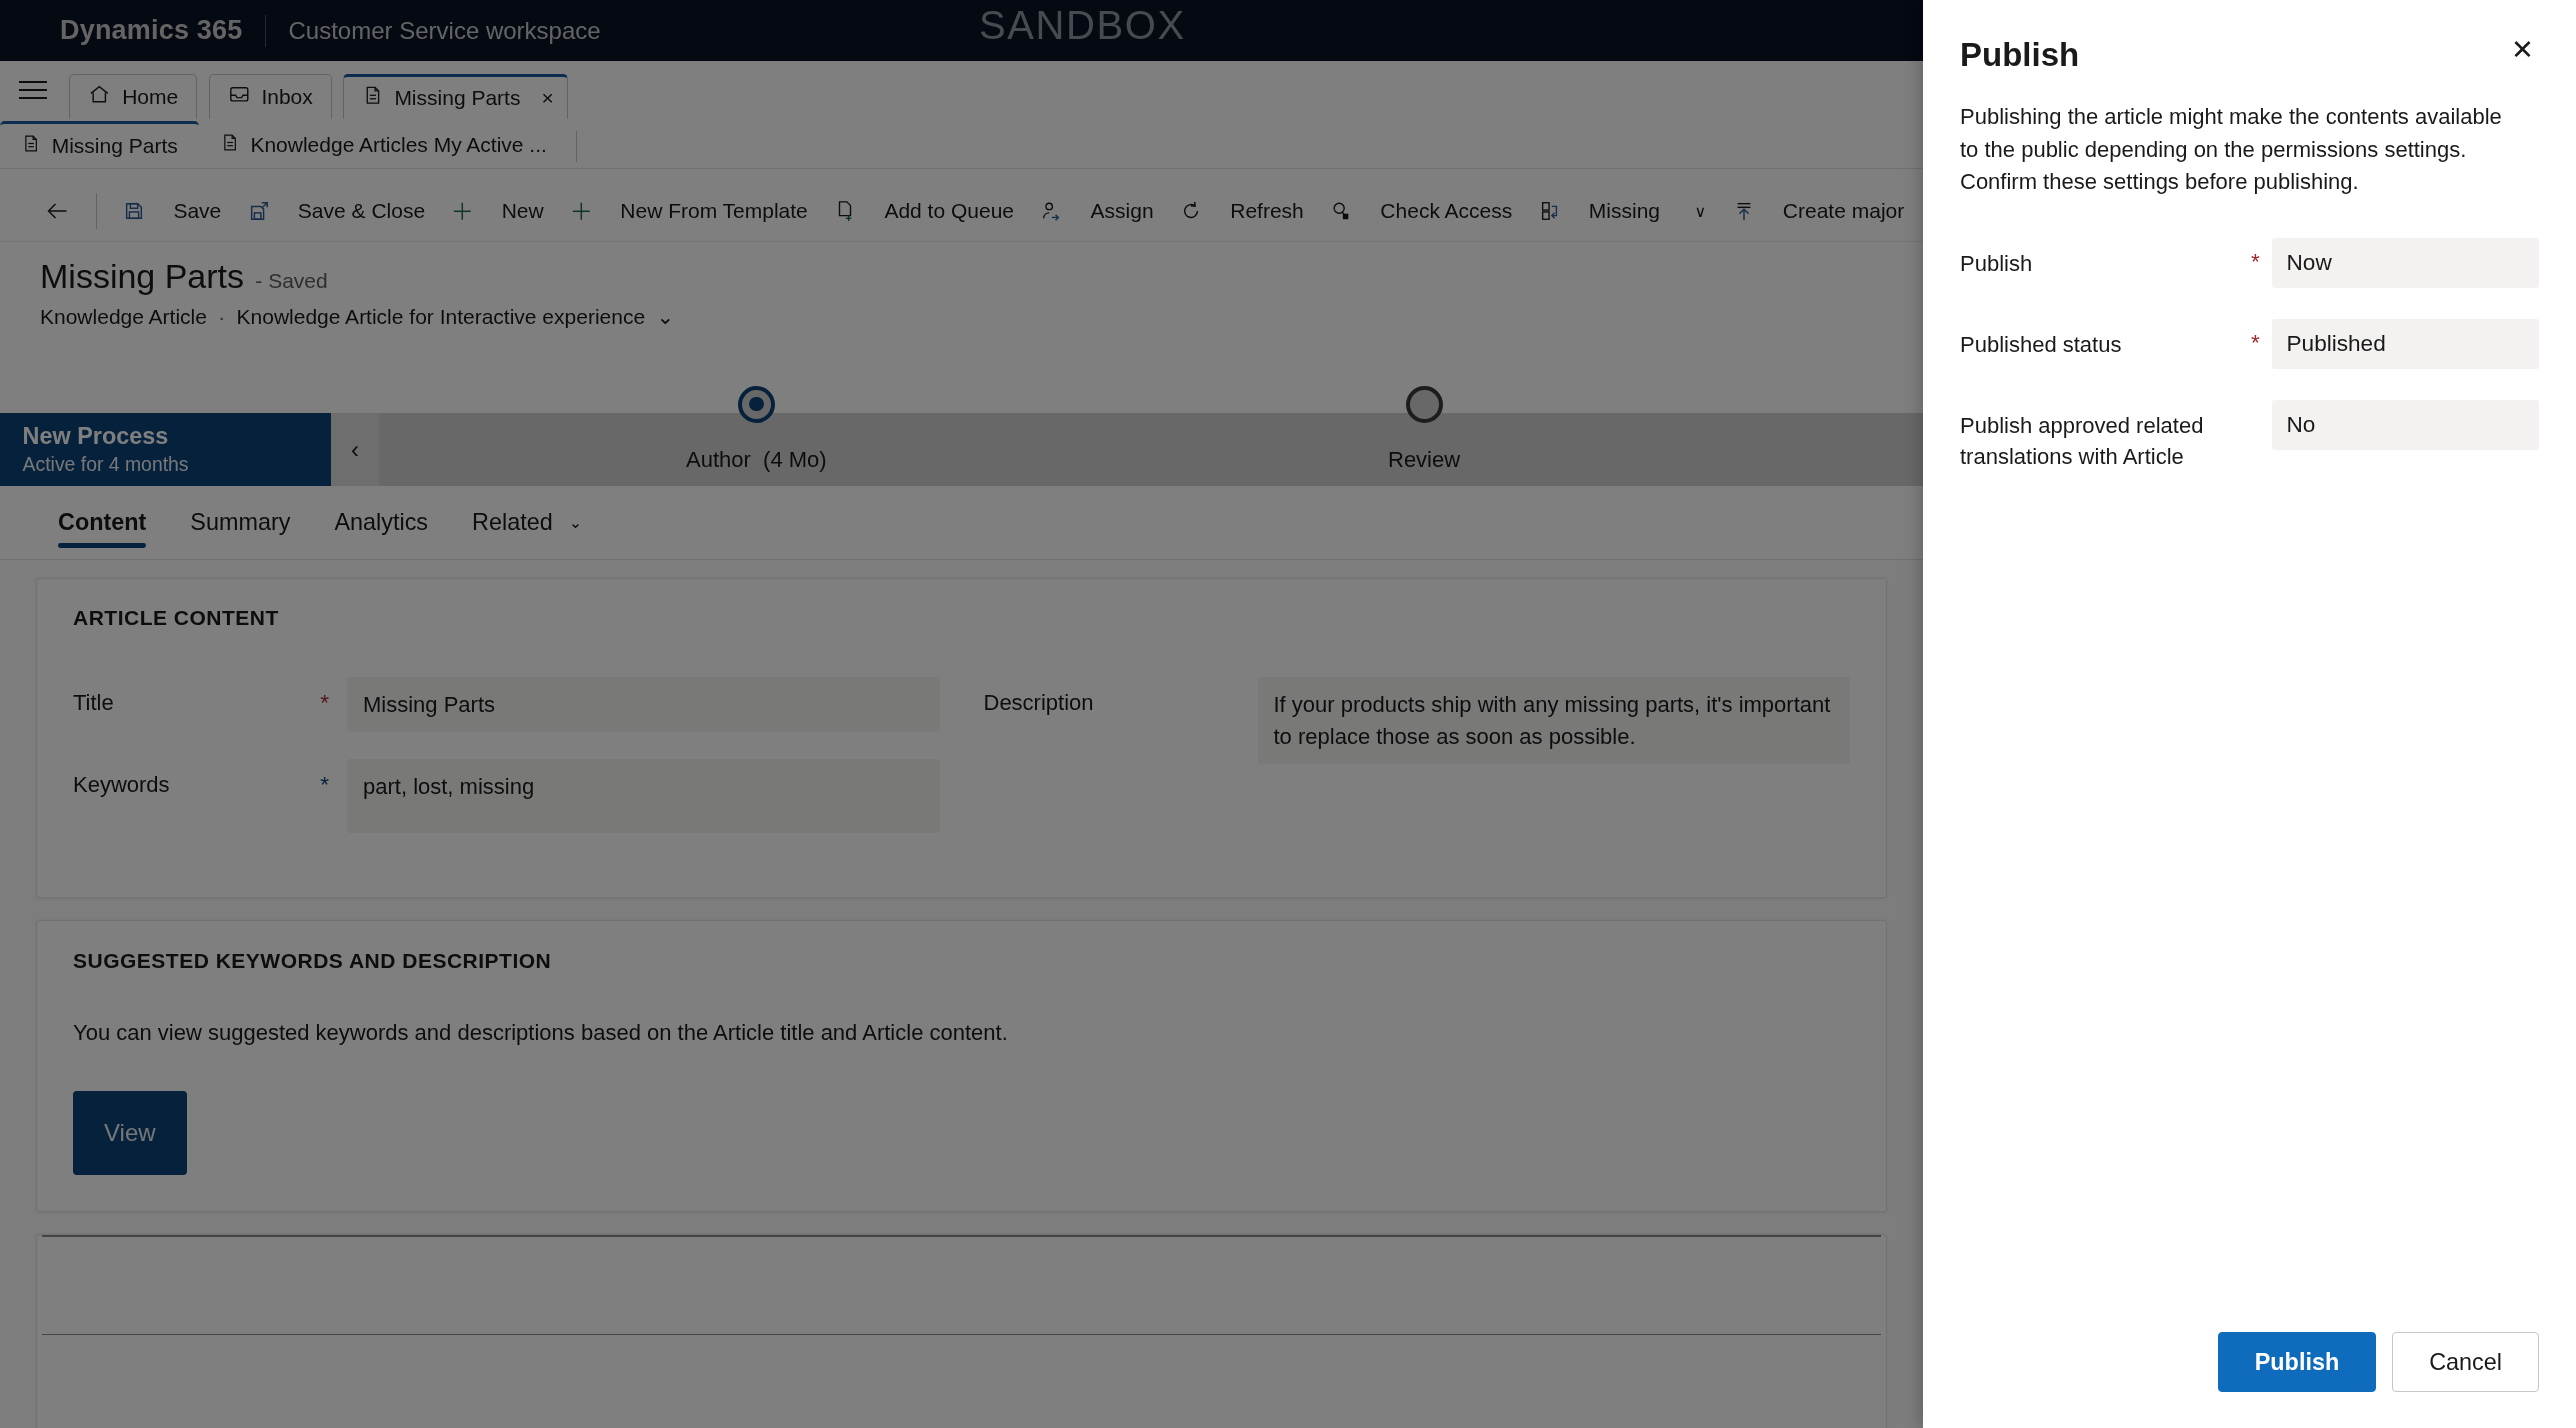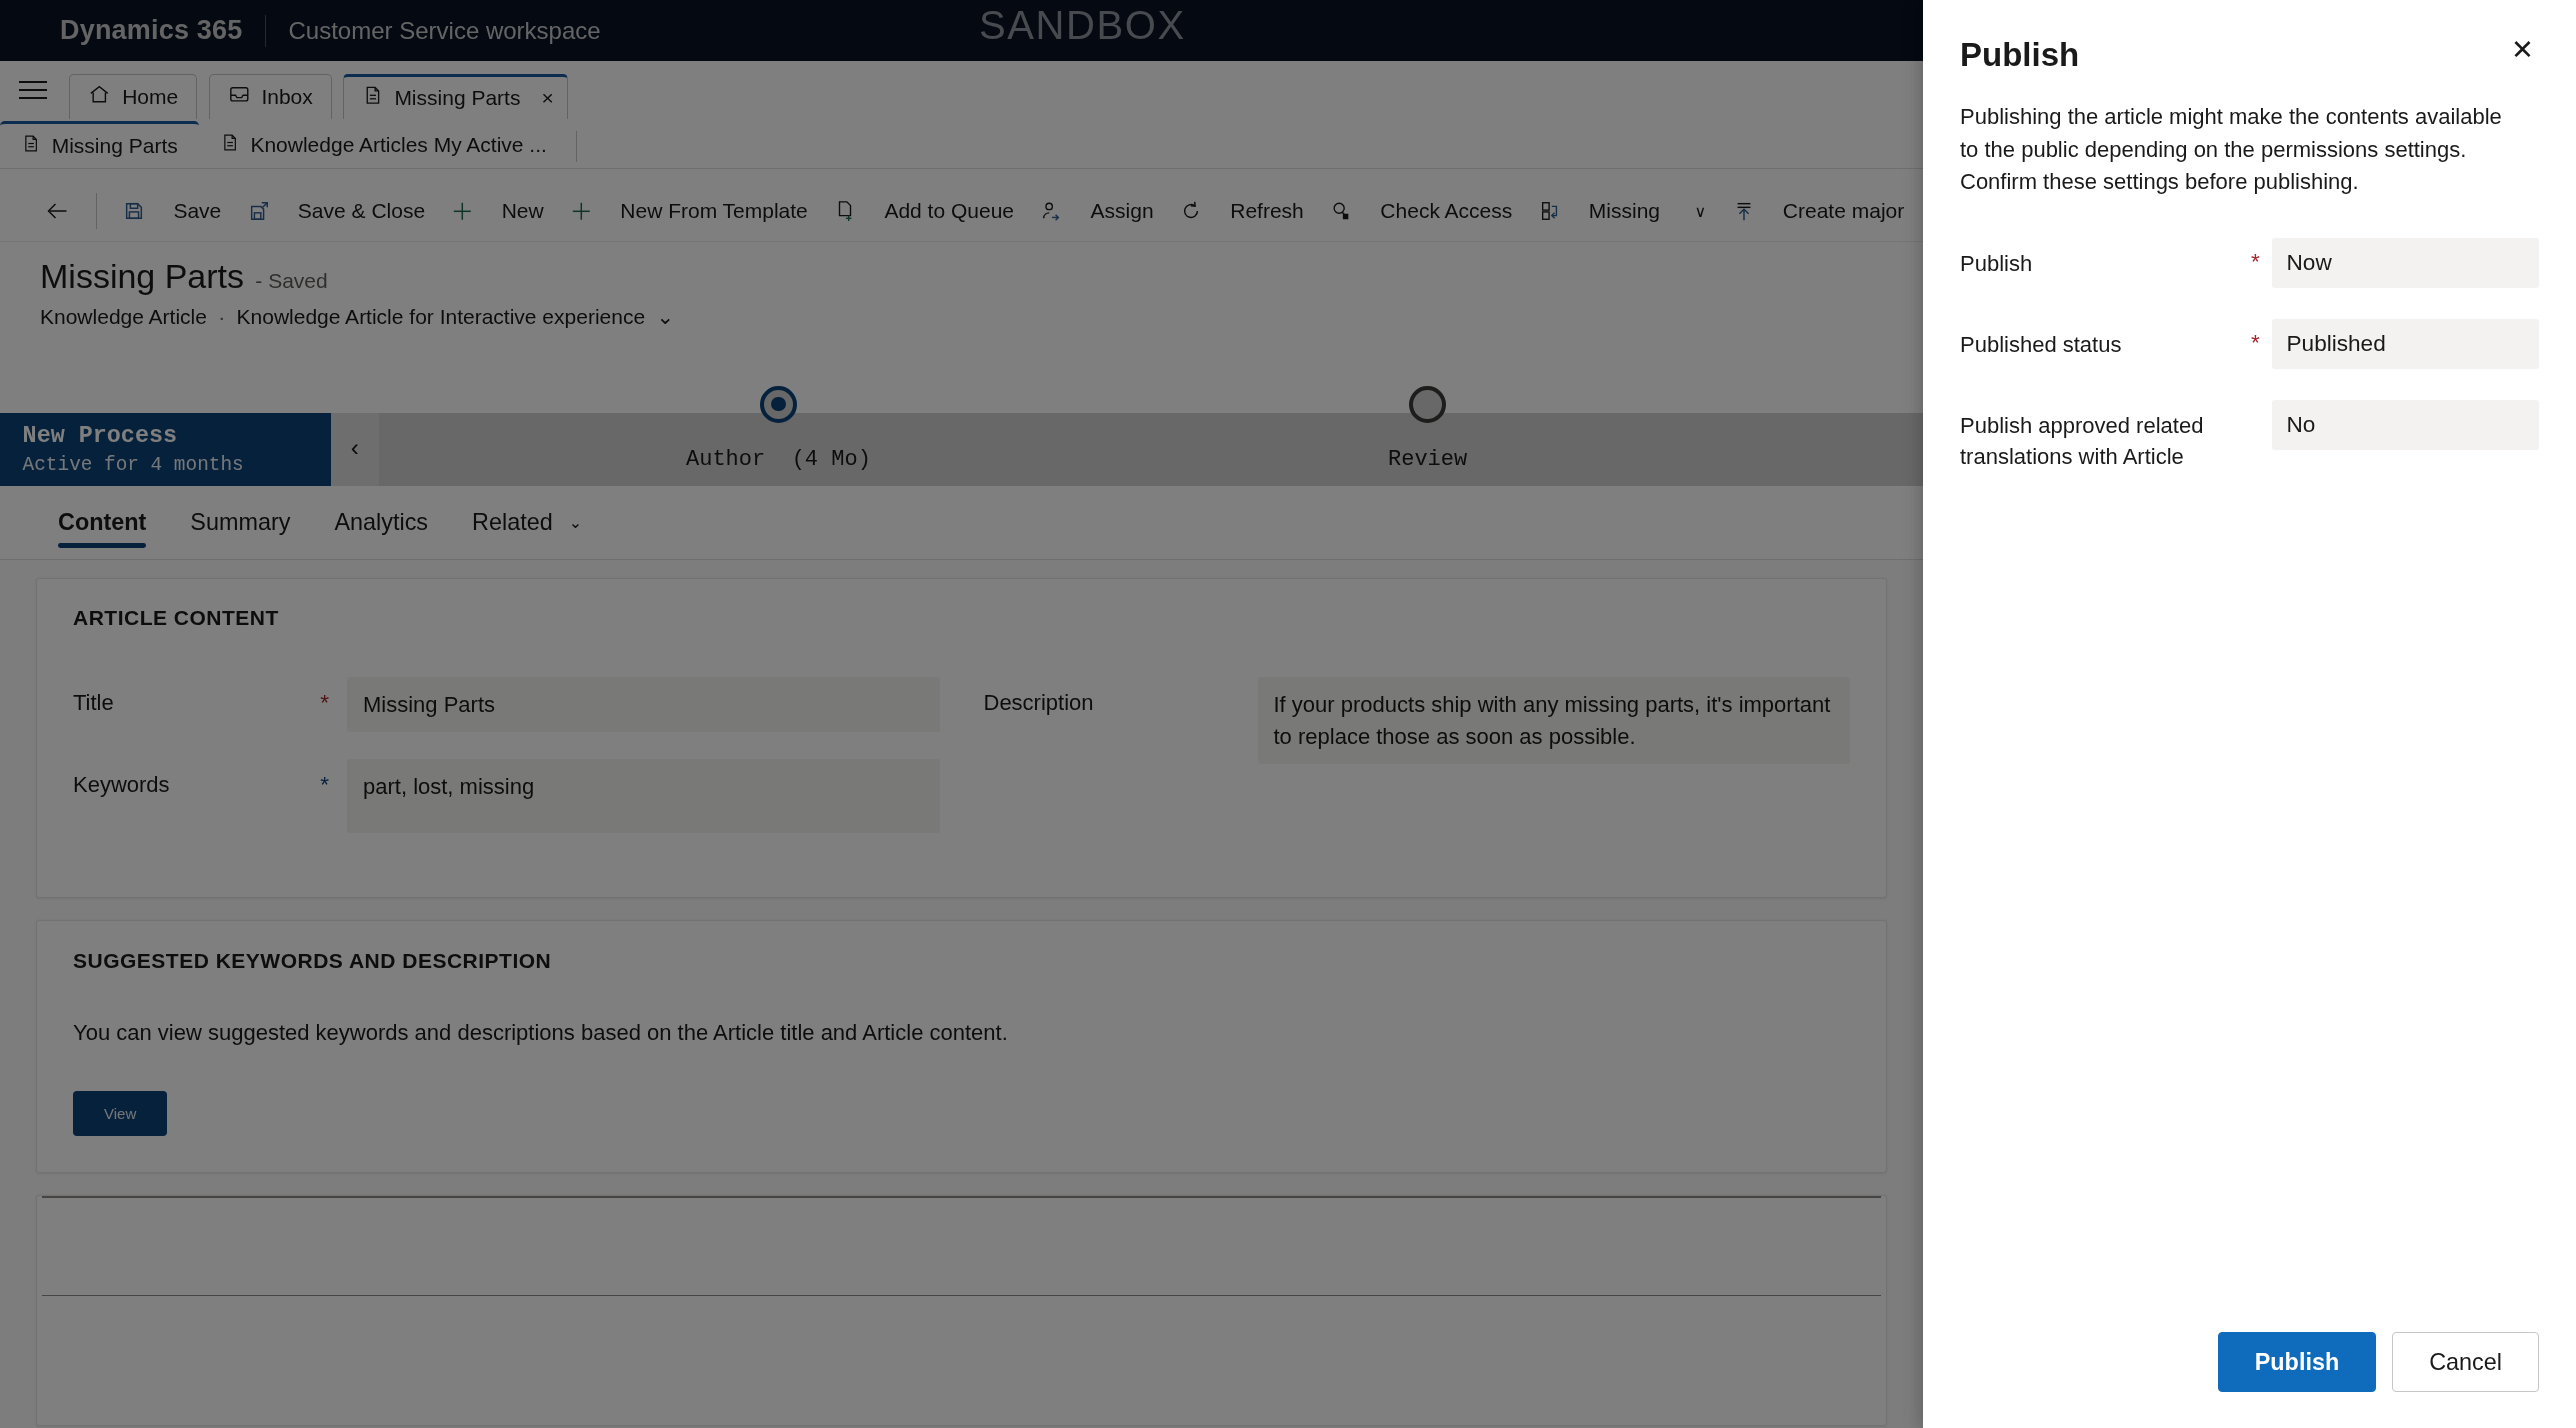--- a/index.html
+++ b/index.html
@@ -117,21 +117,21 @@
   .rec-title-row { display: flex; align-items: baseline; gap: 11.3px; }
   .rec-title { font-size: 34px; color: #1a1a1a; font-weight: 400; }
   .rec-saved { font-size: 21px; color: #605e5c; }
   .rec-crumb { margin-top: 9.7px; display: flex; align-items: center; gap: 11.3px;
                font-size: 21px; color: #1a1a1a; }
   .crumb-dot { color: #605e5c; }
 
   
   .bpf {
     position: absolute; left: 0; top: 413px; width: 1923px; height: 73px;
-    background: #e8e8e8; display: flex; align-items: stretch; font-family: Liberation Mono, monospace;
+    background: #e8e8e8; display: flex; align-items: stretch;
   }
   .bpf-stagebox {
     width: 331px; background: #0b4278; color: #fff;
     display: flex; flex-direction: column; justify-content: center;
     padding-left: 22.6px;
   }
   .bpf-stagebox .t1 { font-size: 23.4px; font-weight: 600; line-height: 1.15; }
   .bpf-stagebox .t2 { font-size: 19.4px; opacity: .92; margin-top: 3.2px; }
   .bpf-collapse {
     width: 48px; background: #dcdcdc; display:flex; align-items:center; justify-content:center;
@@ -190,21 +190,21 @@
   .fvalue {
     flex: 1; background: #f3f2f1; border-radius: 3.2px; min-height: 50px;
     padding: 11.3px 16px; font-size: 22px; color: #1a1a1a; line-height: 1.45;
   }
   .fvalue.tall { min-height: 81px; }
   .fvalue.taller { min-height: 74px; }
 
   .suggest-text { font-size: 22px; color: #1a1a1a; margin-bottom: 45px; }
   .viewbtn {
     background: #0b4278; color: #e9ecef; border: none; border-radius: 4px;
-    font-size: 15px; padding: 14px 31px; font-family: inherit; cursor: pointer;
+    font-size: 24px; padding: 28px 31px; font-family: inherit; cursor: pointer;
   }
   .attachrow {
     display: flex; align-items: center; justify-content: center;
     gap: 21px; font-size: 22.6px; color: #1a1a1a; padding: 34px 0 29px 0;
   }
   .divline { height: 1.6px; background: #8d8b89; margin: 0 4.8px; }
 
   
   .flyout {
     position: absolute; right: 0; top: 0; width: 653px; height: 1429px;

